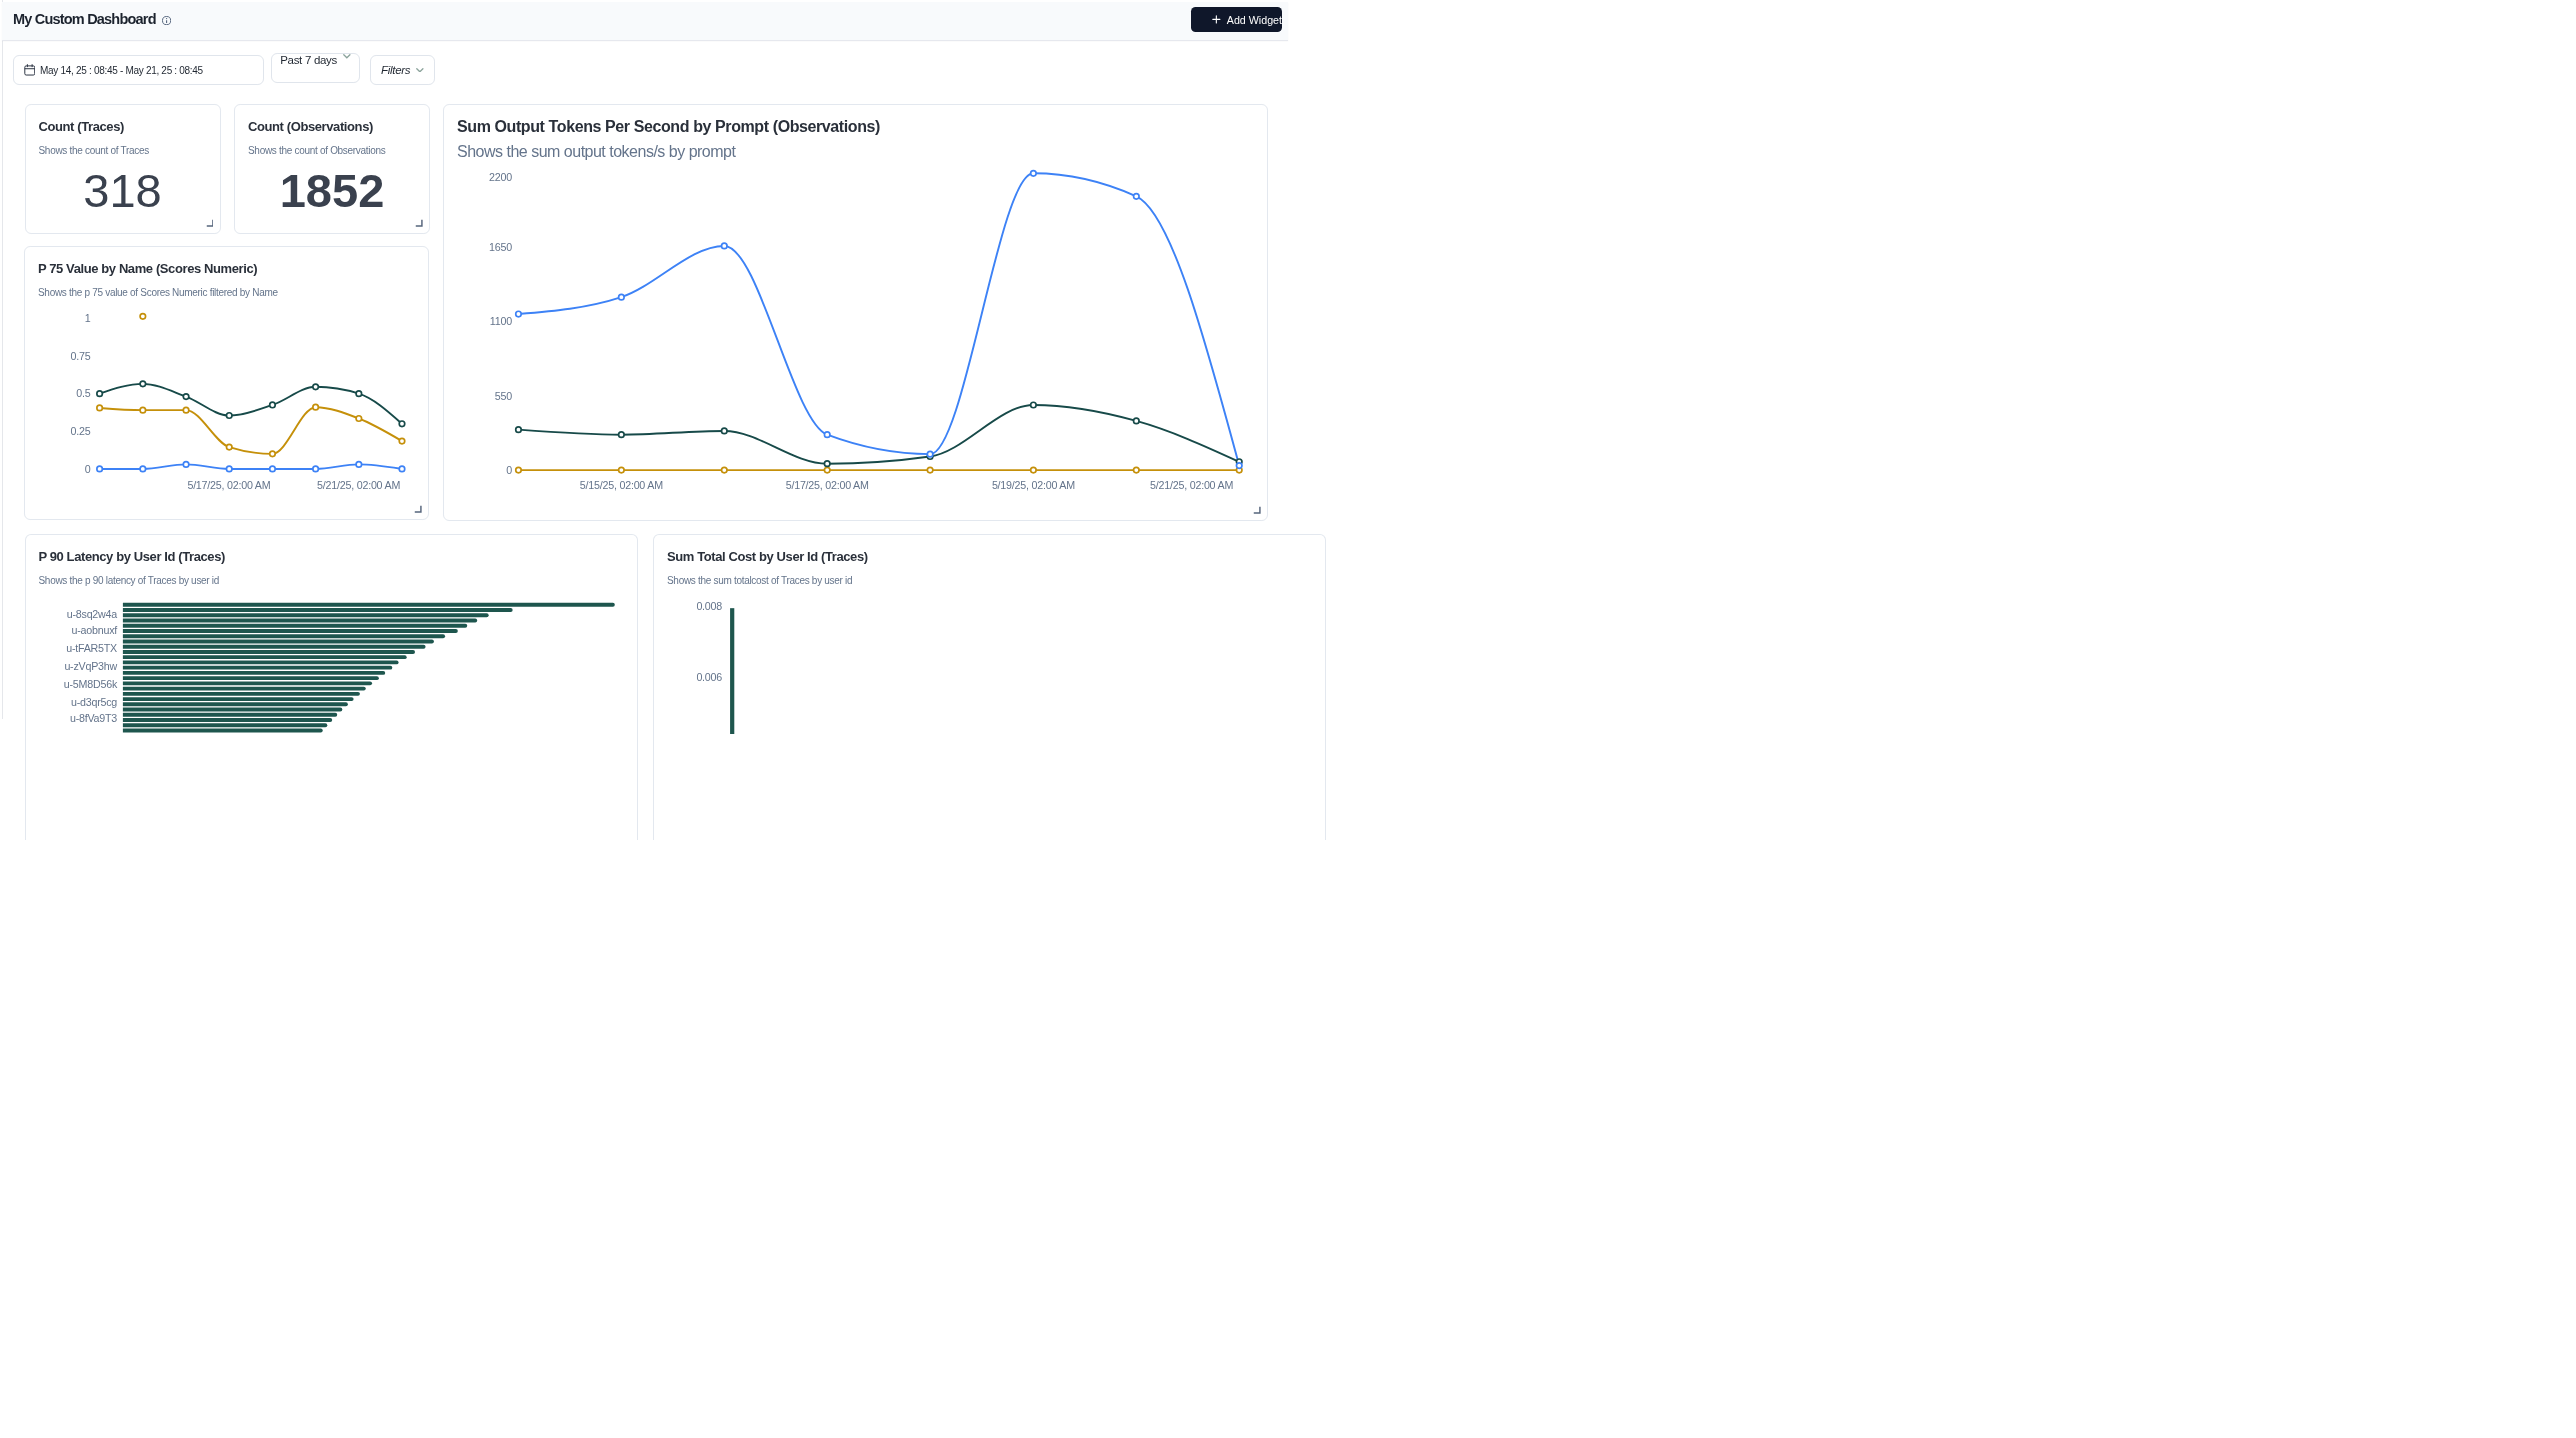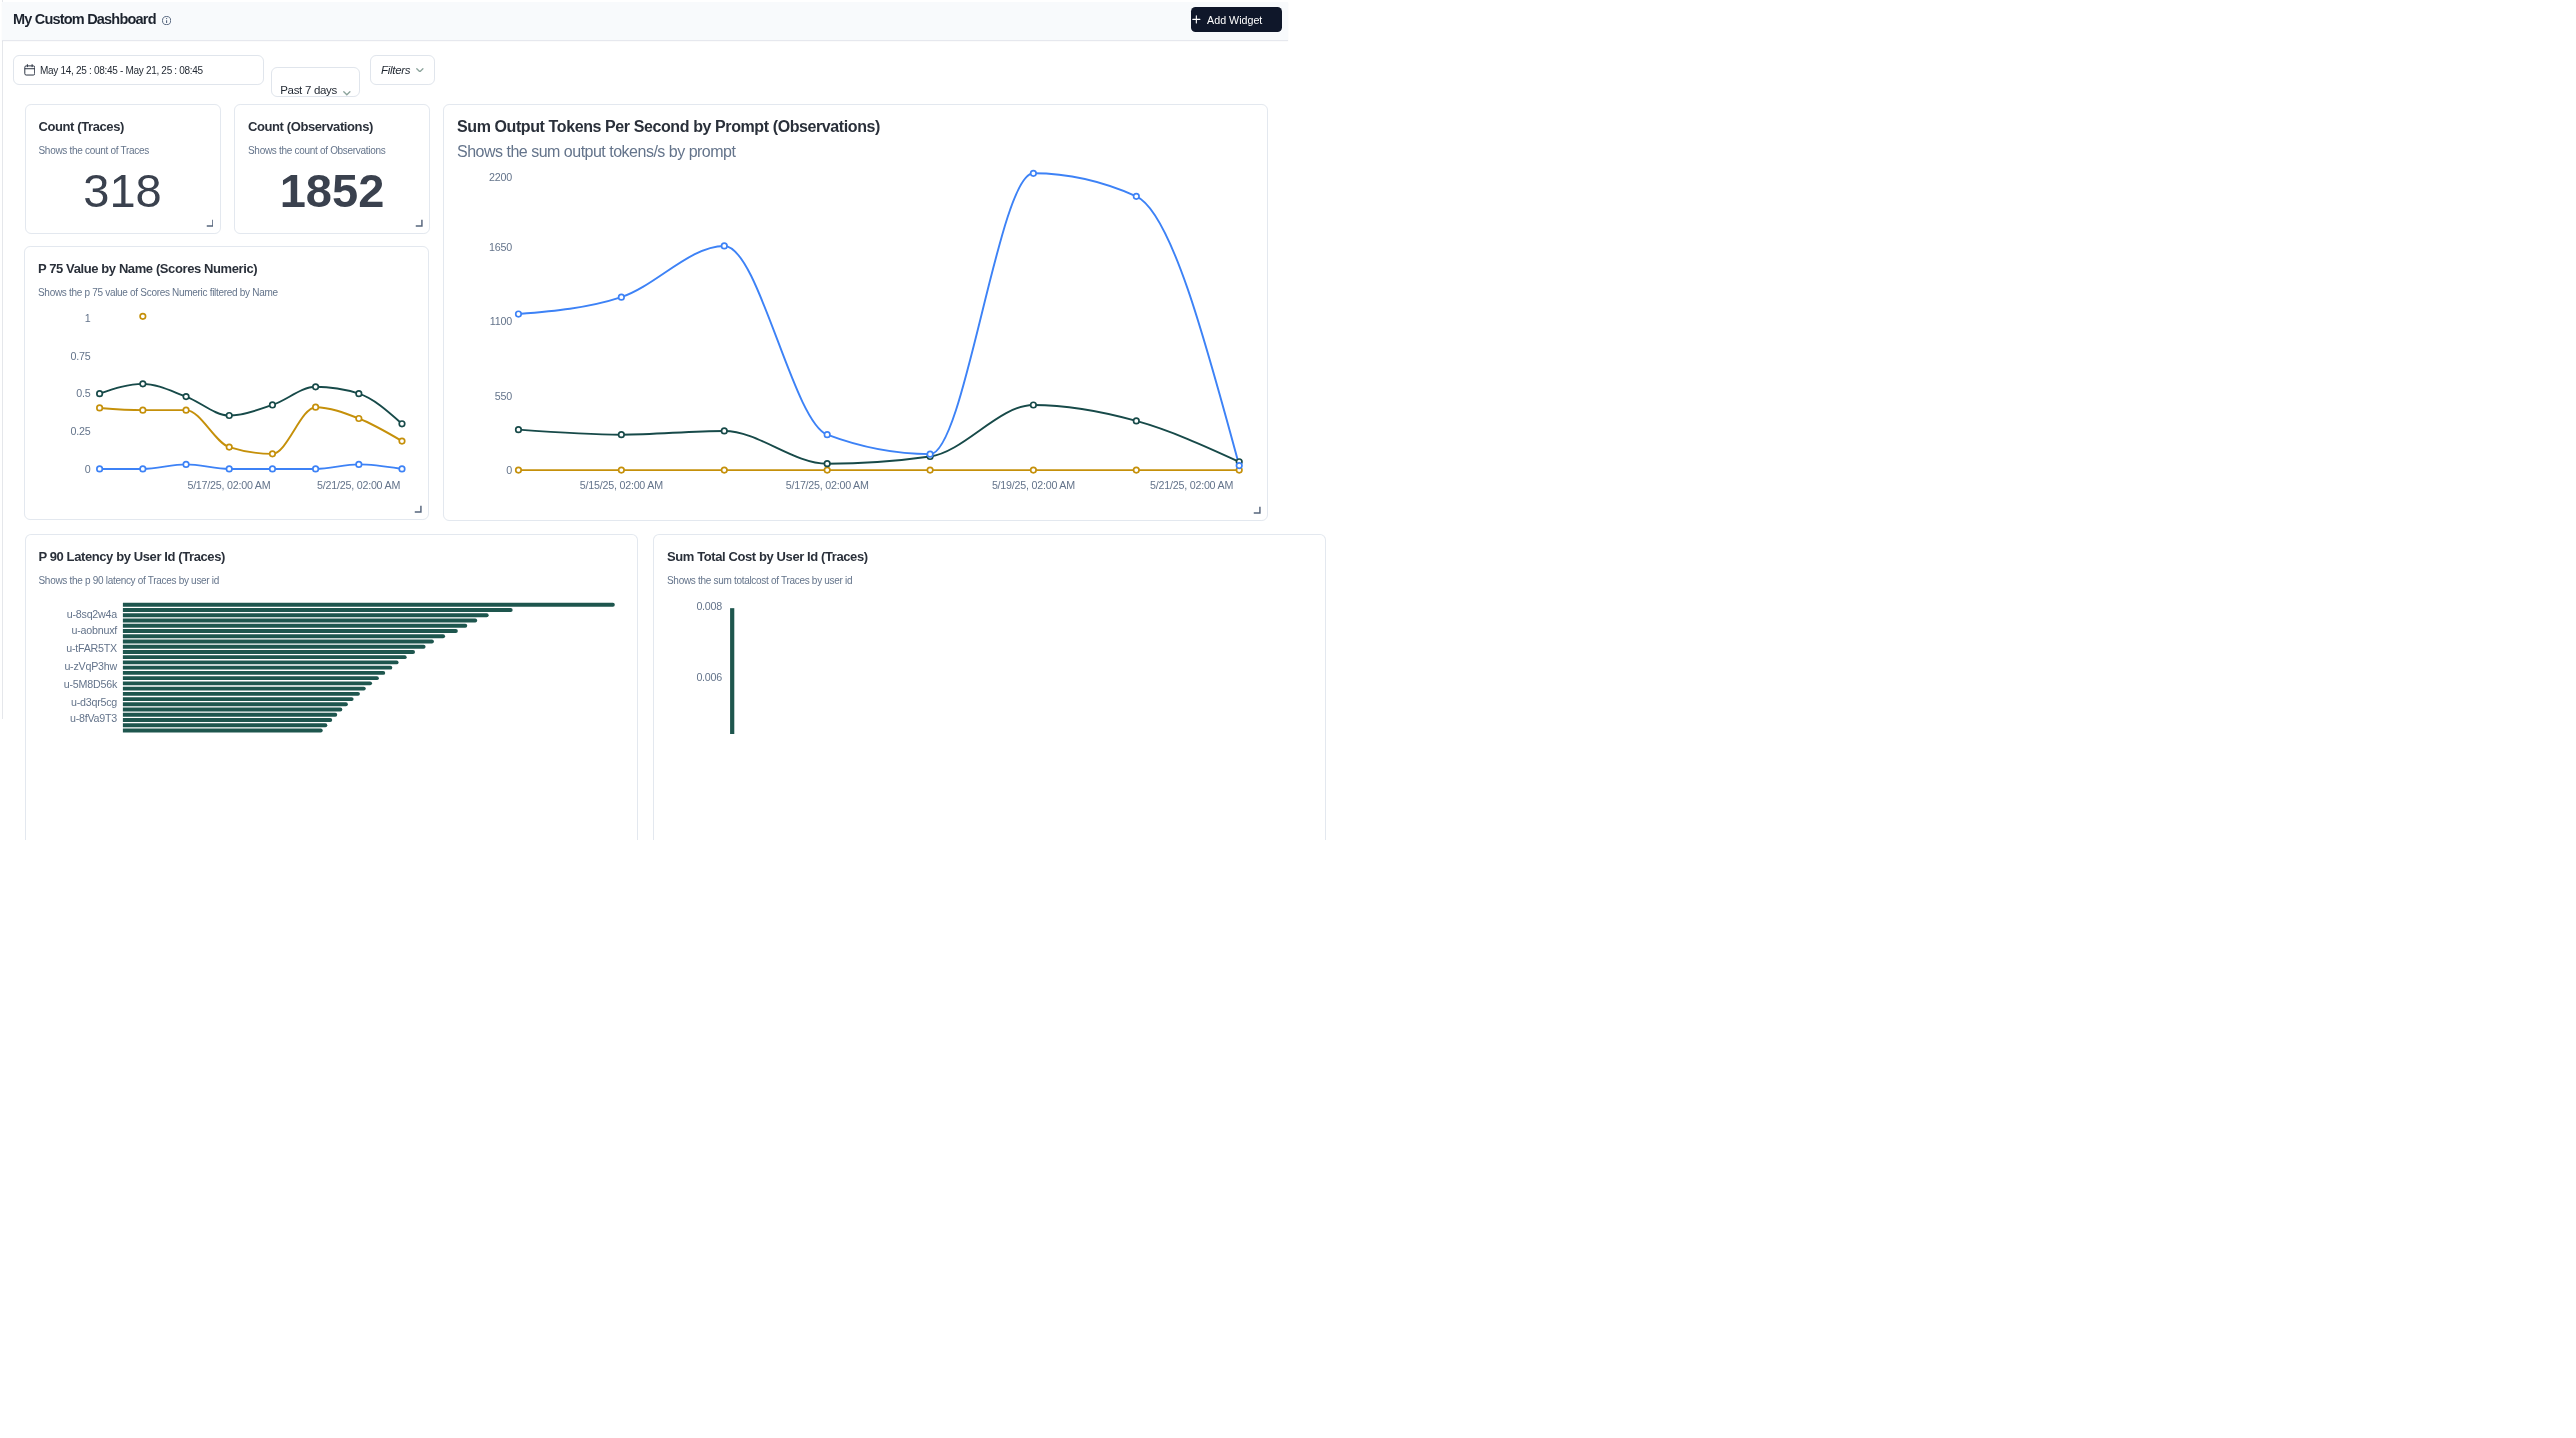--- a/index.html
+++ b/index.html
@@ -15,36 +15,36 @@
 <body>
 <div class="abs" style="left:1.5px;top:0;width:0.8px;height:719px;background:#e5e7eb;"></div>
 
 <div class="abs" style="left:2.3px;top:1.5px;width:1286px;height:39px;background:#f8fafc;border-bottom:0.8px solid #e6e8ee;box-shadow:0 0.8px 1.5px rgba(16,24,40,.05);"></div>
 <div class="abs" style="left:13px;top:11px;font-size:14.5px;font-weight:700;color:#1c232e;letter-spacing:-0.8px;">My Custom Dashboard</div>
 <svg class="abs" style="left:162px;top:16px;" width="9.2" height="9.2" viewBox="0 0 12 12">
   <circle cx="6" cy="6" r="5.35" fill="none" stroke="#52627a" stroke-width="1.25"></circle>
   <line x1="6" y1="5.5" x2="6" y2="9" stroke="#52627a" stroke-width="1.4"></line>
   <circle cx="6" cy="3.3" r="0.85" fill="#52627a"></circle>
 </svg>
-<div class="abs" style="left:1191px;top:7.3px;width:91px;height:25px;background:#0f172a;border-radius:4.6px;color:#fff;display:flex;align-items:center;justify-content:flex-start;font-size:10.7px;font-weight:500;">
+<div class="abs" style="left:1191px;top:7.3px;width:91px;height:25px;background:#0f172a;border-radius:4.6px;color:#fff;display:flex;align-items:center;justify-content:flex-end;font-size:10.7px;font-weight:500;">
   <svg width="10.7" height="10.7" viewBox="0 0 14 14" style="margin-right:5.4px;">
       <path d="M7 2.3v9.4M2.3 7h9.4" stroke="#fff" stroke-width="1.45" stroke-linecap="round"></path>
     </svg>Add Widget
 </div>
 
 <div class="abs" style="left:12.5px;top:55px;width:251px;height:30px;border:0.8px solid #e0e5ec;border-radius:6.1px;display:flex;align-items:center;padding-left:10px;font-size:10px;color:#1f2630;letter-spacing:-0.3px;">
   <svg width="11.5" height="12.2" viewBox="0 0 15 16" style="margin-right:5px;">
       <rect x="1" y="2.5" width="13" height="12" rx="1.8" fill="none" stroke="#2a3341" stroke-width="1.3"></rect>
       <line x1="1" y1="6.2" x2="14" y2="6.2" stroke="#2a3341" stroke-width="1.3"></line>
       <line x1="4.4" y1="0.8" x2="4.4" y2="3.6" stroke="#2a3341" stroke-width="1.3" stroke-linecap="round"></line>
       <line x1="10.6" y1="0.8" x2="10.6" y2="3.6" stroke="#2a3341" stroke-width="1.3" stroke-linecap="round"></line>
     </svg>
   May 14, 25 : 08:45 - May 21, 25 : 08:45
 </div>
-<div class="abs" style="left:271px;top:67px;width:89px;height:30px;border:0.8px solid #e0e5ec;border-radius:6.1px;display:flex;align-items:flex-end;justify-content:center;font-size:11.5px;font-weight:500;color:#1f2630;letter-spacing:-0.3px;">
+<div class="abs" style="left:271px;top:53px;width:89px;height:30px;border:0.8px solid #e0e5ec;border-radius:6.1px;display:flex;align-items:flex-start;justify-content:center;font-size:11.5px;font-weight:500;color:#1f2630;letter-spacing:-0.3px;">
   Past 7 days<svg width="7.7" height="4.6" viewBox="0 0 10 6" style="margin-left:6.1px;">
       <path d="M1 1l4 4l4-4" fill="none" stroke="#8ba39b" stroke-width="1.7" stroke-linecap="round"></path>
     </svg>
 </div>
 <div class="abs" style="left:370px;top:55px;width:65px;height:30px;border:0.8px solid #e0e5ec;border-radius:6.1px;display:flex;align-items:center;justify-content:center;font-size:11.5px;font-weight:500;color:#1f2630;letter-spacing:-0.3px;font-style:italic;">
   Filters<svg width="7.7" height="4.6" viewBox="0 0 10 6" style="margin-left:6.1px;">
       <path d="M1 1l4 4l4-4" fill="none" stroke="#8ba39b" stroke-width="1.7" stroke-linecap="round"></path>
     </svg>
 </div>
 

